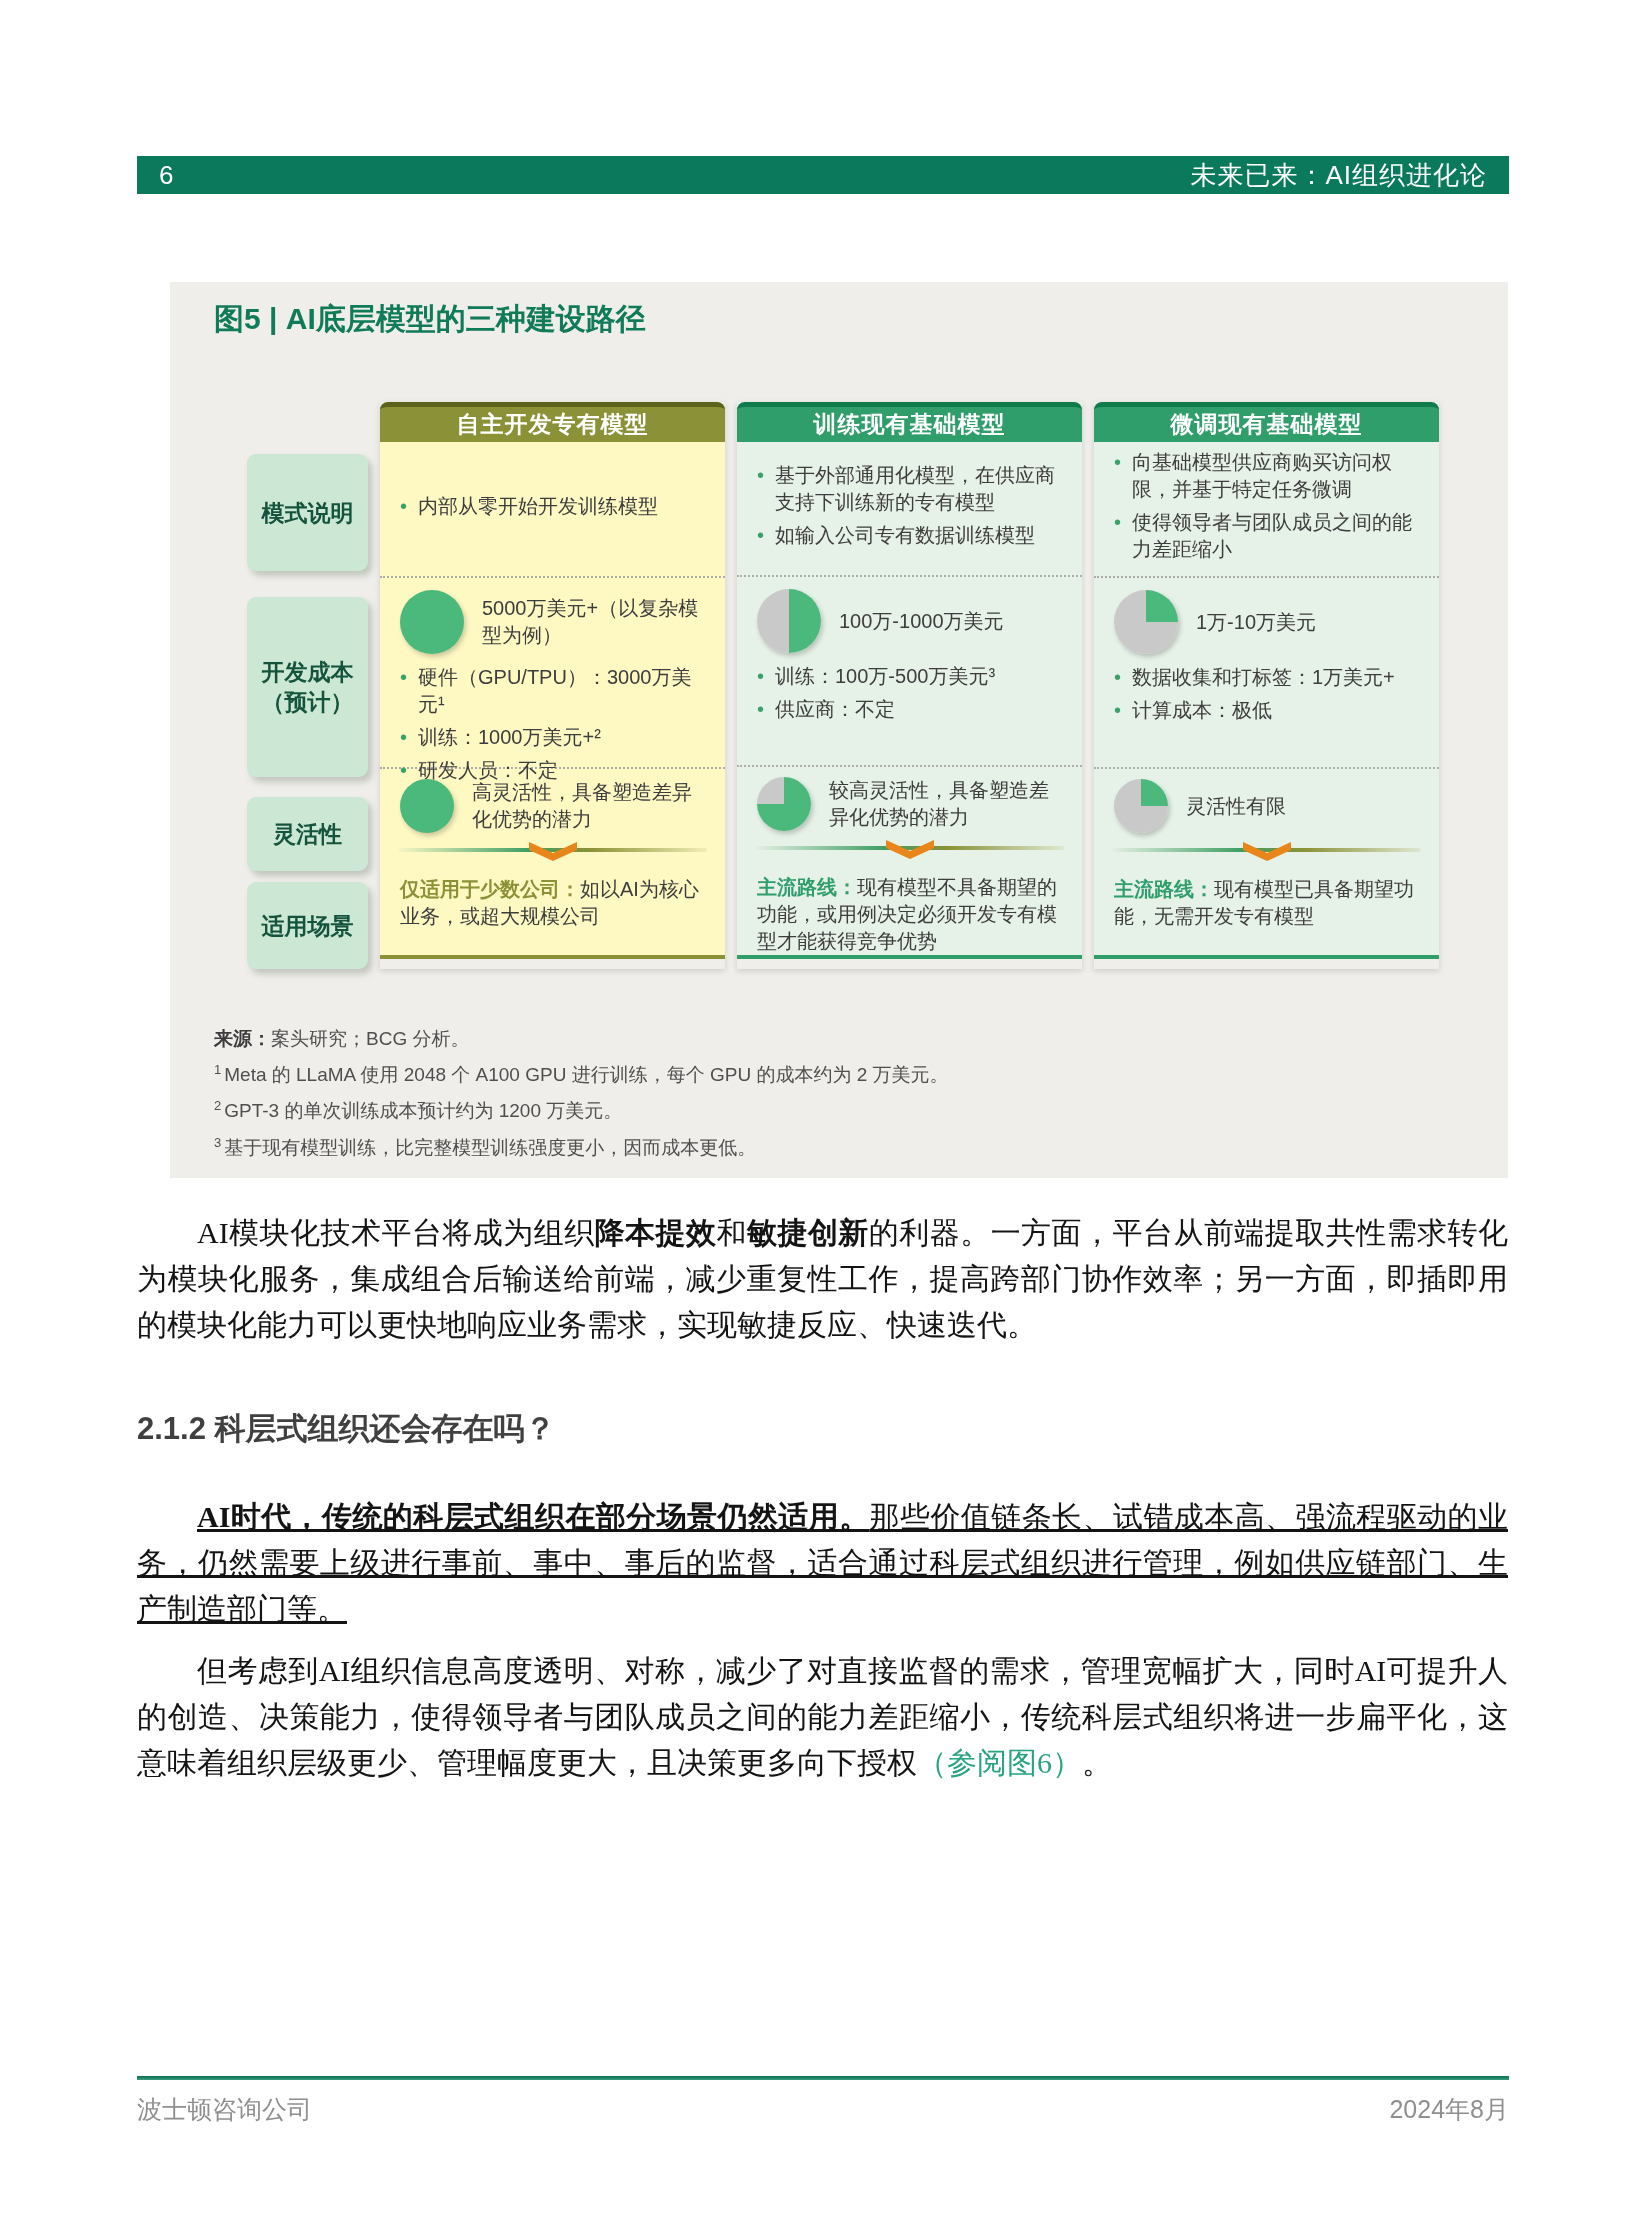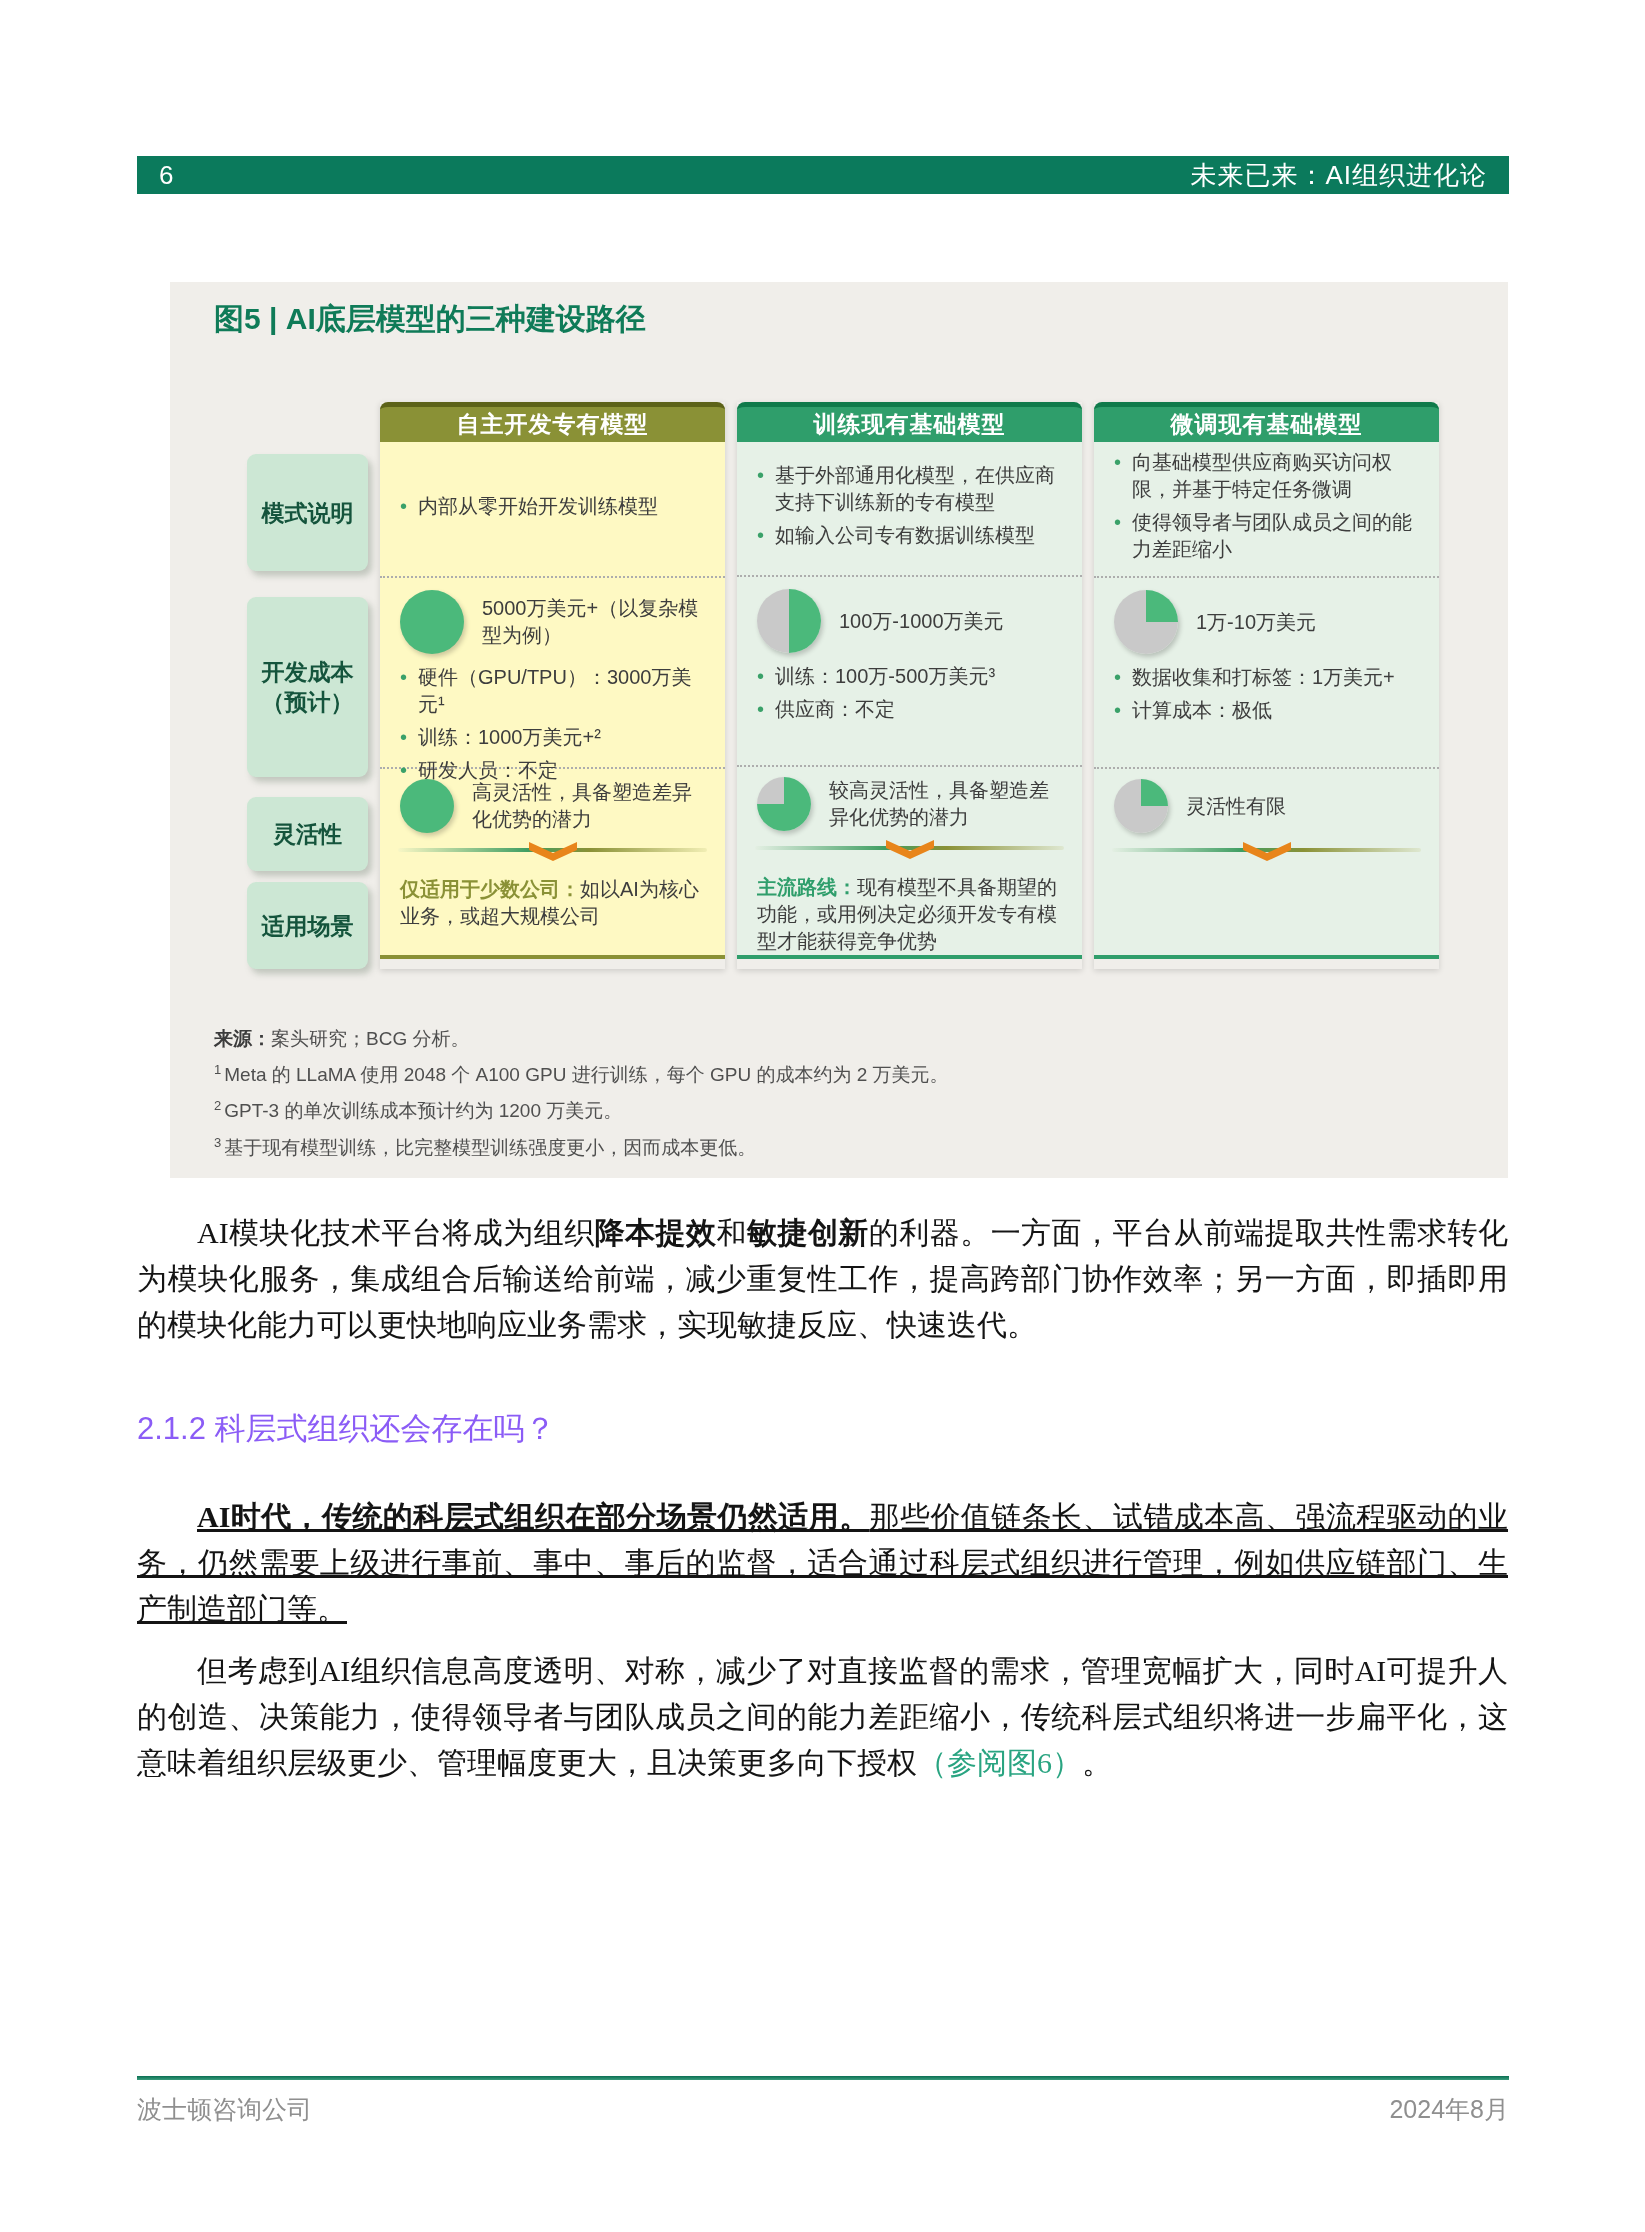--- a/index.html
+++ b/index.html
@@ -71,21 +71,21 @@
   .footnotes sup{font-size:13px;margin-right:3px;}
 
   
   .body-text{position:absolute;left:137px;top:1210px;width:1371px;
              font-family:"Liberation Serif","DejaVu Serif",serif;color:#141414;}
   .body-text p{margin:0;font-size:30px;line-height:46px;text-align:justify;text-indent:2em;}
   .body-text p.p1{margin-bottom:60px;}
   .body-text p.p2{margin-bottom:16px;text-decoration:underline;}
   .body-text .b{font-weight:bold;}
   .sec-heading{margin:0 0 44px 0;font-family:"Liberation Sans","DejaVu Sans",sans-serif;
-               font-size:31px;font-weight:normal;color:#8b5cf6;text-indent:0;}
+               font-size:31px;font-weight:bold;color:#404040;text-indent:0;}
   .figref{color:#29A481;cursor:pointer;}
 
   
   .footer-rule{position:absolute;left:137px;top:2076px;width:1372px;height:4px;
                background:linear-gradient(#0B6E52,#3A9D7C);}
   .footer-row{position:absolute;left:137px;top:2093px;width:1372px;display:flex;
               justify-content:space-between;color:#8F8F8F;font-size:25px;}
 </style>
 </head>
 <body>
@@ -208,20 +208,23 @@
               <div class="pie small" style="background: conic-gradient(rgb(75, 185, 123) 0deg, rgb(75, 185, 123) 25%, rgb(201, 201, 201) 25%, rgb(201, 201, 201) 100%);"></div>
               <div class="headline">灵活性有限</div>
             </div>
             <div class="divider"></div>
             <div class="chevron">
               <svg width="52" height="22" viewBox="0 0 52 22">
                   <path d="M2 2 L26 13 L50 2 L50 10 L26 21 L2 10 Z" fill="#E8851B"></path>
                 </svg>
             </div>
           </div>
+          <div class="cell row-scen">
+            <span class="lead-green">主流路线：</span><span>现有模型已具备期望功能，无需开发专有模型</span>
+          </div>
         </div>
       </div>
     </div>
 
     <div class="footnotes">
       <p><span class="fn-bold">来源：</span><span>案头研究；BCG 分析。</span></p>
       <p><sup>1</sup><span>Meta 的 LLaMA 使用 2048 个 A100 GPU 进行训练，每个 GPU 的成本约为 2 万美元。</span></p>
       <p><sup>2</sup><span>GPT-3 的单次训练成本预计约为 1200 万美元。</span></p>
       <p><sup>3</sup><span>基于现有模型训练，比完整模型训练强度更小，因而成本更低。</span></p>
     </div>

